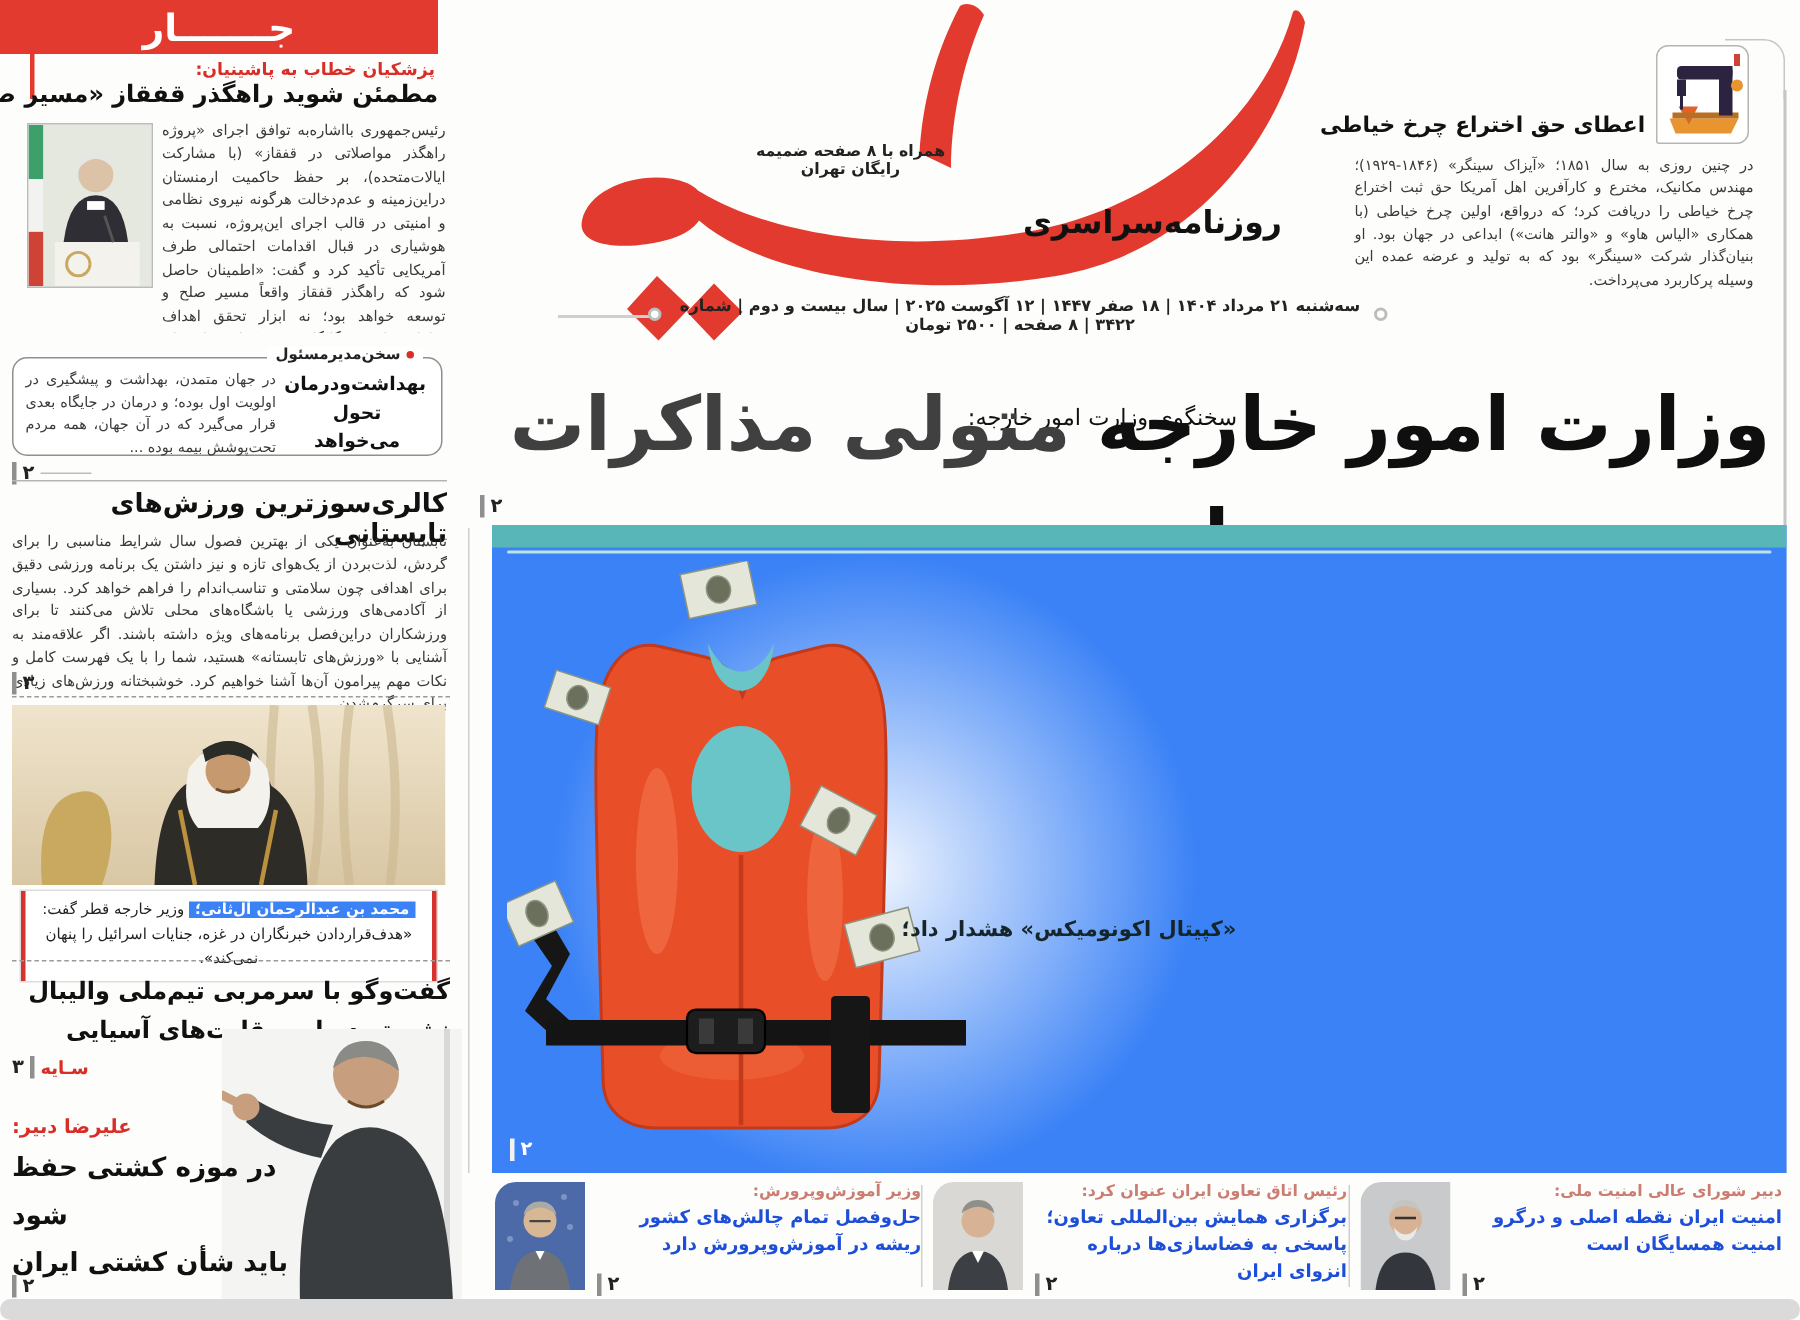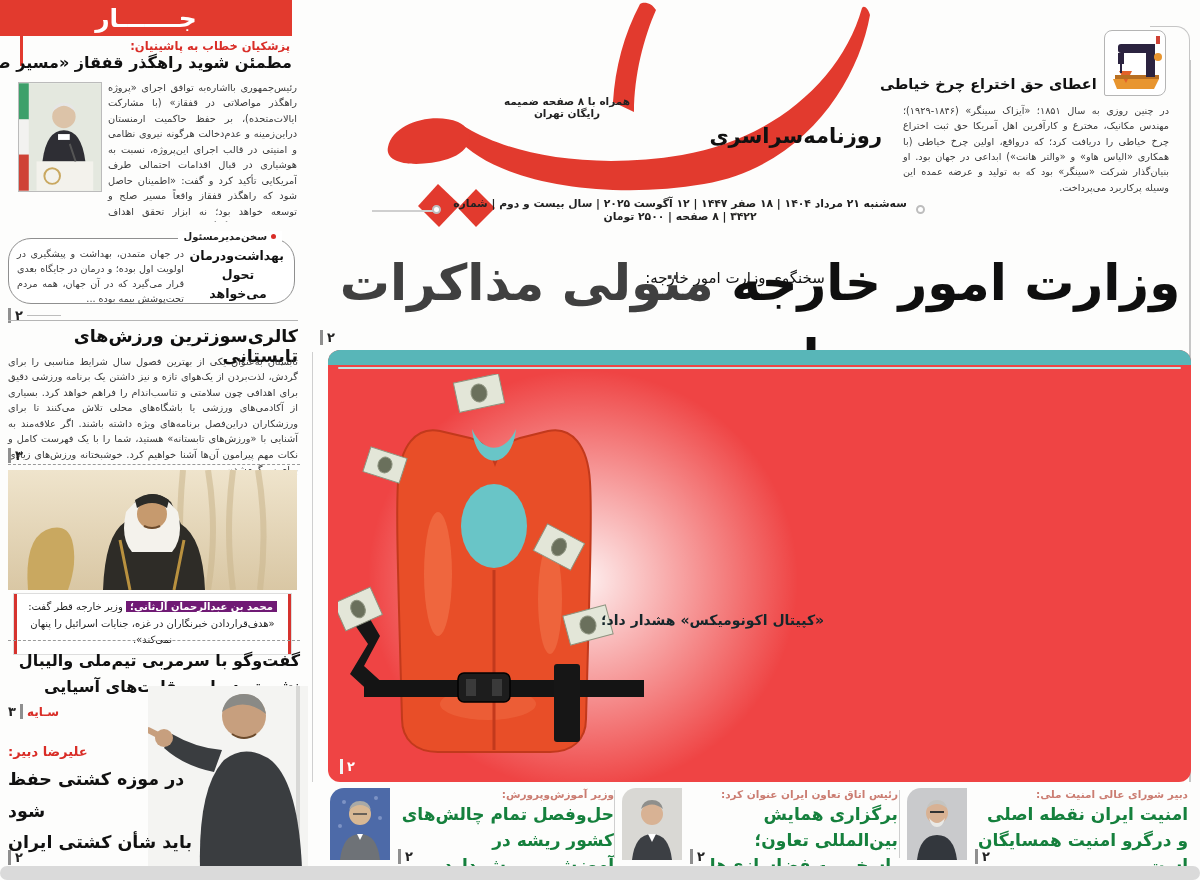--- a/index.html
+++ b/index.html
@@ -25,34 +25,34 @@
             font-weight:bold; letter-spacing:1px; }
   
   .edbox { border:1.5px solid #8f8f8f; border-radius:10px; background:#fff; }
   .edlabel { position:absolute; top:-8px; right:12px; background:#fff; padding:0 6px;
              font-size:10px; font-weight:bold; color:#222; display:flex; align-items:center; gap:4px;}
   .edlabel::before { content:""; width:5px; height:5px; border-radius:50%; background:#d92d27; }
   
   .capbox { background:#fff; border-right:3px solid #d6332e; border-left:3px solid #d6332e;
             box-shadow:0 0 0 1px #ddd; padding:5px 8px; font-size:10px; line-height:1.65;
             text-align:center; color:#222; }
-  .capname { background:#701a75; color:#fff; font-weight:bold; padding:0 4px; }
-  
-  .teal { background:#ef4444; border-radius:12px; overflow:hidden; }
+  .capname { background:#3b82f6; color:#fff; font-weight:bold; padding:0 4px; }
+  
+  .teal { background:#3b82f6; border-radius:0; overflow:hidden; }
   .teal-top { position:absolute; left:0; top:0; width:100%; height:15px; background:#58b6b8; }
   .teal-line { position:absolute; left:10px; top:17px; right:10px; height:2px; background:#bfe4e4; border-radius:2px;}
   .glow { position:absolute; border-radius:50%;
           background:radial-gradient(closest-side, rgba(255,255,255,.92), rgba(255,255,255,0)); }
   
   .bbox { position:absolute; top:786px; height:78px; }
   .bbox .photo { position:absolute; left:2px; top:2px; width:60px; height:72px;
                  border-radius:14px 0 0 0; overflow:hidden; }
   .bbox .txt { position:absolute; right:0; top:2px; left:70px; text-align:right; }
   .bkicker { font-size:10.5px; font-weight:bold; color:#cb7d72; margin-bottom:2px; }
-  .bhead { font-size:17px; font-weight:900; line-height:1.5; color:#15803d; }
+  .bhead { font-size:12px; font-weight:900; line-height:1.5; color:#1d4ed8; }
   .footer { background:#dadada; border-radius:7px; }
   .ring { position:absolute; width:9px; height:9px; border:2px solid #bdbdbd; border-radius:50%; background:#fff; }
 </style>
 </head>
 <body data-name="newspaper-front-page">
 
 <div class="abs banner" style="left:0;top:0;width:292px;height:36px;font-size:25px;" data-name="corner-promo-banner">
   <span data-name="corner-promo-text">جـــــــار</span>
 </div>
 <div class="abs" style="left:20px;top:36px;width:3px;height:30px;background:#e23a2e;" data-name="banner-fold-mark"></div>
@@ -83,21 +83,21 @@
 </style>
 
 <svg class="abs" style="left:372px;top:0;width:510px;height:230px;" viewBox="0 0 510 230" data-name="sayeh-logo" aria-label="سایه">
   <path fill="#e23a2e" d="M268,4 C252,34 243,68 241,102 L262,112 C262,75 272,37 284,10 C280,3 272,1 268,4 Z"></path>
   <path fill="#e23a2e" d="M490,8 C470,80 400,140 310,155 C220,170 140,155 95,128 C87,123 80,131 85,138 C122,182 232,201 332,184 C432,167 486,82 498,15 C496,8 492,5 490,8 Z"></path>
   <path fill="#e23a2e" d="M16,147 C21,123 61,112 86,122 C104,130 101,151 76,159 C46,168 12,165 16,147 Z"></path>
   <path fill="#e23a2e" d="M66,184 L88,205 L67,227 L46,206 Z"></path>
   <path fill="#e23a2e" d="M104,189 L123,208 L104,227 L86,208 Z"></path>
 </svg>
 <div class="abs" style="left:492px;top:95px;width:150px;font-size:10.5px;font-weight:bold;color:#222;text-align:center;" data-name="masthead-tagline">همراه با ۸ صفحه ضمیمه رایگان تهران</div>
-<div class="abs hl" style="left:682px;top:124px;width:200px;font-size:21px;font-weight:900;text-align:right;" data-name="masthead-type-label">روزنامه‌سراسری</div>
+<div class="abs hl" style="left:682px;top:136px;width:200px;font-size:21px;font-weight:900;text-align:left;" data-name="masthead-type-label">روزنامه‌سراسری</div>
 <div class="abs" style="left:372px;top:210px;width:66px;height:2px;background:#cfcfcf;" data-name="dateline-left-rule"></div>
 <div class="ring" style="left:432px;top:205px;" data-name="dateline-ring-icon"></div>
 <div class="abs" style="left:446px;top:197px;width:468px;font-size:10.8px;font-weight:bold;color:#222;text-align:center;" data-name="masthead-dateline">سه‌شنبه ۲۱ مرداد ۱۴۰۴ | ۱۸ صفر ۱۴۴۷ | ۱۲ آگوست ۲۰۲۵ | سال بیست و دوم | شماره ۳۴۲۲ | ۸ صفحه | ۲۵۰۰ تومان</div>
 <div class="ring" style="left:916px;top:205px;" data-name="dateline-ring-icon"></div>
 
 <div class="abs" style="left:1150px;top:26px;width:40px;height:40px;border-top:1.5px solid #c6c6c6;border-right:1.5px solid #c6c6c6;border-radius:0 14px 0 0;" data-name="page-frame-corner"></div>
 <div class="abs" style="left:1189px;top:60px;width:1.5px;height:722px;background:#c6c6c6;" data-name="page-frame-right"></div>
 
 <div class="abs" style="left:1104px;top:30px;width:62px;height:66px;border:1.5px solid #b5b5b5;border-radius:8px 8px 8px 2px;background:#fff;" data-name="sewing-icon-box">
   <svg viewBox="0 0 60 64" style="width:100%;height:100%;" data-name="sewing-machine-icon">
@@ -119,21 +119,21 @@
 <div class="abs" style="left:330px;top:246px;width:860px;text-align:center;font-size:50px;font-weight:900;line-height:1.5;color:#0f0f0f;" data-name="lead-headline">
   <span data-name="lead-headline-part1">وزارت امور خارجه </span><span class="red" style="color:#404040;" data-name="lead-headline-red">متولی مذاکرات</span><span data-name="lead-headline-part2"> است</span>
 </div>
 <div class="pmark" style="left:320px;top:330px;" data-name="lead-page-marker">
   <span class="bar"></span>
     <span data-name="lead-page-number">۲</span>
 </div>
 
 <div class="vline" style="left:312px;top:352px;height:430px;" data-name="sidebar-divider-vertical"></div>
 
-<div class="abs edbox" style="left:8px;top:238px;width:287px;height:66px;border-radius:23px;" data-name="editor-note-box">
+<div class="abs edbox" style="left:8px;top:238px;width:287px;height:66px;" data-name="editor-note-box">
   <div class="edlabel" data-name="editor-note-label">سخن‌مدیرمسئول</div>
   <div style="display:flex;flex-direction:row;height:100%;padding:8px 10px 6px 8px;gap:8px;">
     <div class="hl" style="width:92px;font-size:12.5px;font-weight:900;text-align:center;line-height:1.5;" data-name="editor-note-title">بهداشت‌ودرمان تحول می‌خواهد</div>
     <div class="jtext" style="flex:1;font-size:9.6px;line-height:1.55;" data-name="editor-note-body">در جهان متمدن، بهداشت و پیشگیری در اولویت اول بوده؛ و درمان در جایگاه بعدی قرار می‌گیرد که در آن جهان، همه مردم تحت‌پوشش بیمه بوده ...</div>
   </div>
 </div>
 <div class="pmark" style="left:8px;top:308px;" data-name="editor-note-page-marker">
   <span class="bar"></span>
     <span data-name="editor-note-page-number">۲</span>
   <span class="dash"></span>

